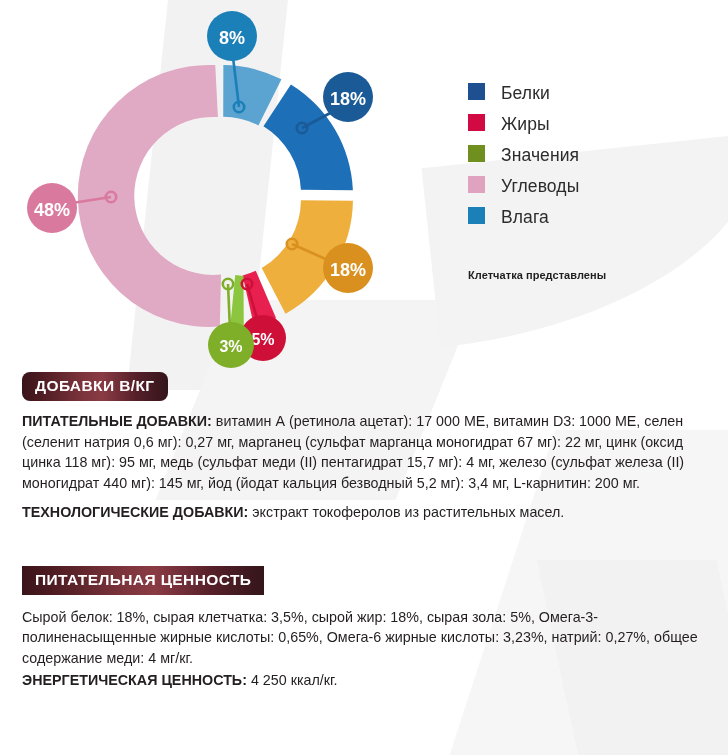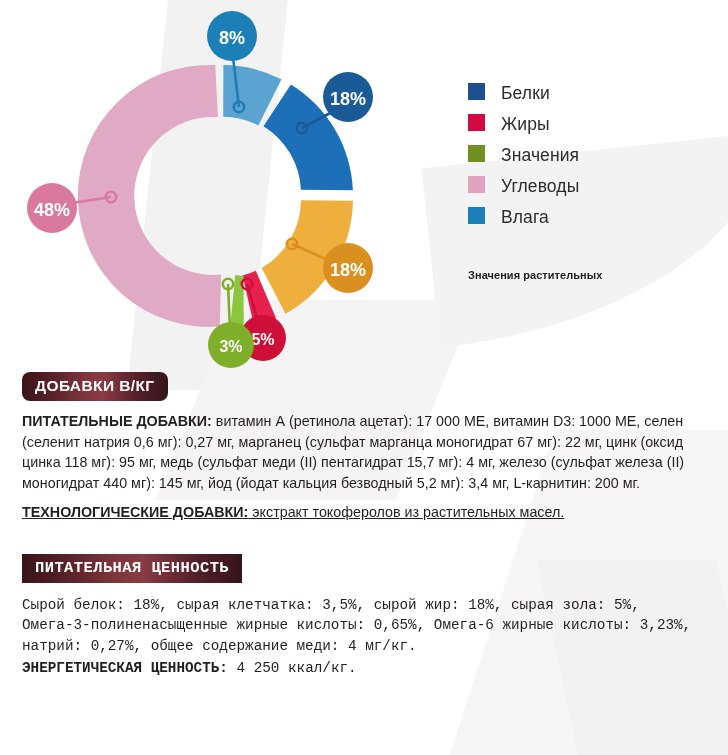--- a/index.html
+++ b/index.html
@@ -112,23 +112,23 @@
     line-height: 1.44;
     color: #231f20;
     position: relative;
     z-index: 2;
   }
   .lead { font-weight: bold; }
 
   #section-additives { margin-left: 22px; }
   #section-additives .section-header { margin-left: 0; border-radius: 8px; }
   #additives-text { margin-top: 10px; padding-right: 12px; }
-  #tech-text { margin-top: 9px; padding-right: 24px; text-decoration: underline; }
-
-  #section-nutrition { margin-left: 22px; margin-top: 31px; font-family: Liberation Mono, monospace; }
+  #tech-text { margin-top: 9px; padding-right: 24px; }
+
+  #section-nutrition { margin-left: 22px; margin-top: 43px; }
   #nutrition-text { margin-top: 12px; padding-right: 25px; }
   #energy-text { margin-top: 1px; }
 </style>
 </head>
 <body>
 
 <div id="page">
 
   <div class="wm wm-1"></div>
   <div class="wm wm-2"></div>
@@ -236,21 +236,21 @@
       <span class="legend-swatch" style="background:#DFA3C0"></span>
       <span class="legend-label">Углеводы</span>
     </div>
     <div class="legend-row">
       <span class="legend-swatch" style="background:#1B7FB8"></span>
       <span class="legend-label">Влага</span>
     </div>
   </div>
 
   <div id="legend-note">
-    <div>Значения растительных</div>
+    <div>Клетчатка представлены</div>
   </div>
 
   <div id="sections">
 
     <div class="section" id="section-additives">
       <div class="section-header">ДОБАВКИ В/КГ</div>
       <div class="section-body" id="additives-text">
         <span class="lead">ПИТАТЕЛЬНЫЕ ДОБАВКИ:</span><span> витамин А (ретинола ацетат): 17 000 МЕ, витамин D3: 1000 МЕ, селен (селенит натрия 0,6 мг): 0,27 мг, марганец (сульфат марганца моногидрат 67 мг): 22 мг, цинк (оксид цинка 118 мг): 95 мг, медь (сульфат меди (II) пентагидрат 15,7 мг): 4 мг, железо (сульфат железа (II) моногидрат 440 мг): 145 мг, йод (йодат кальция безводный 5,2 мг): 3,4 мг, L-карнитин: 200 мг.</span>
       </div>
       <div class="section-body" id="tech-text">

